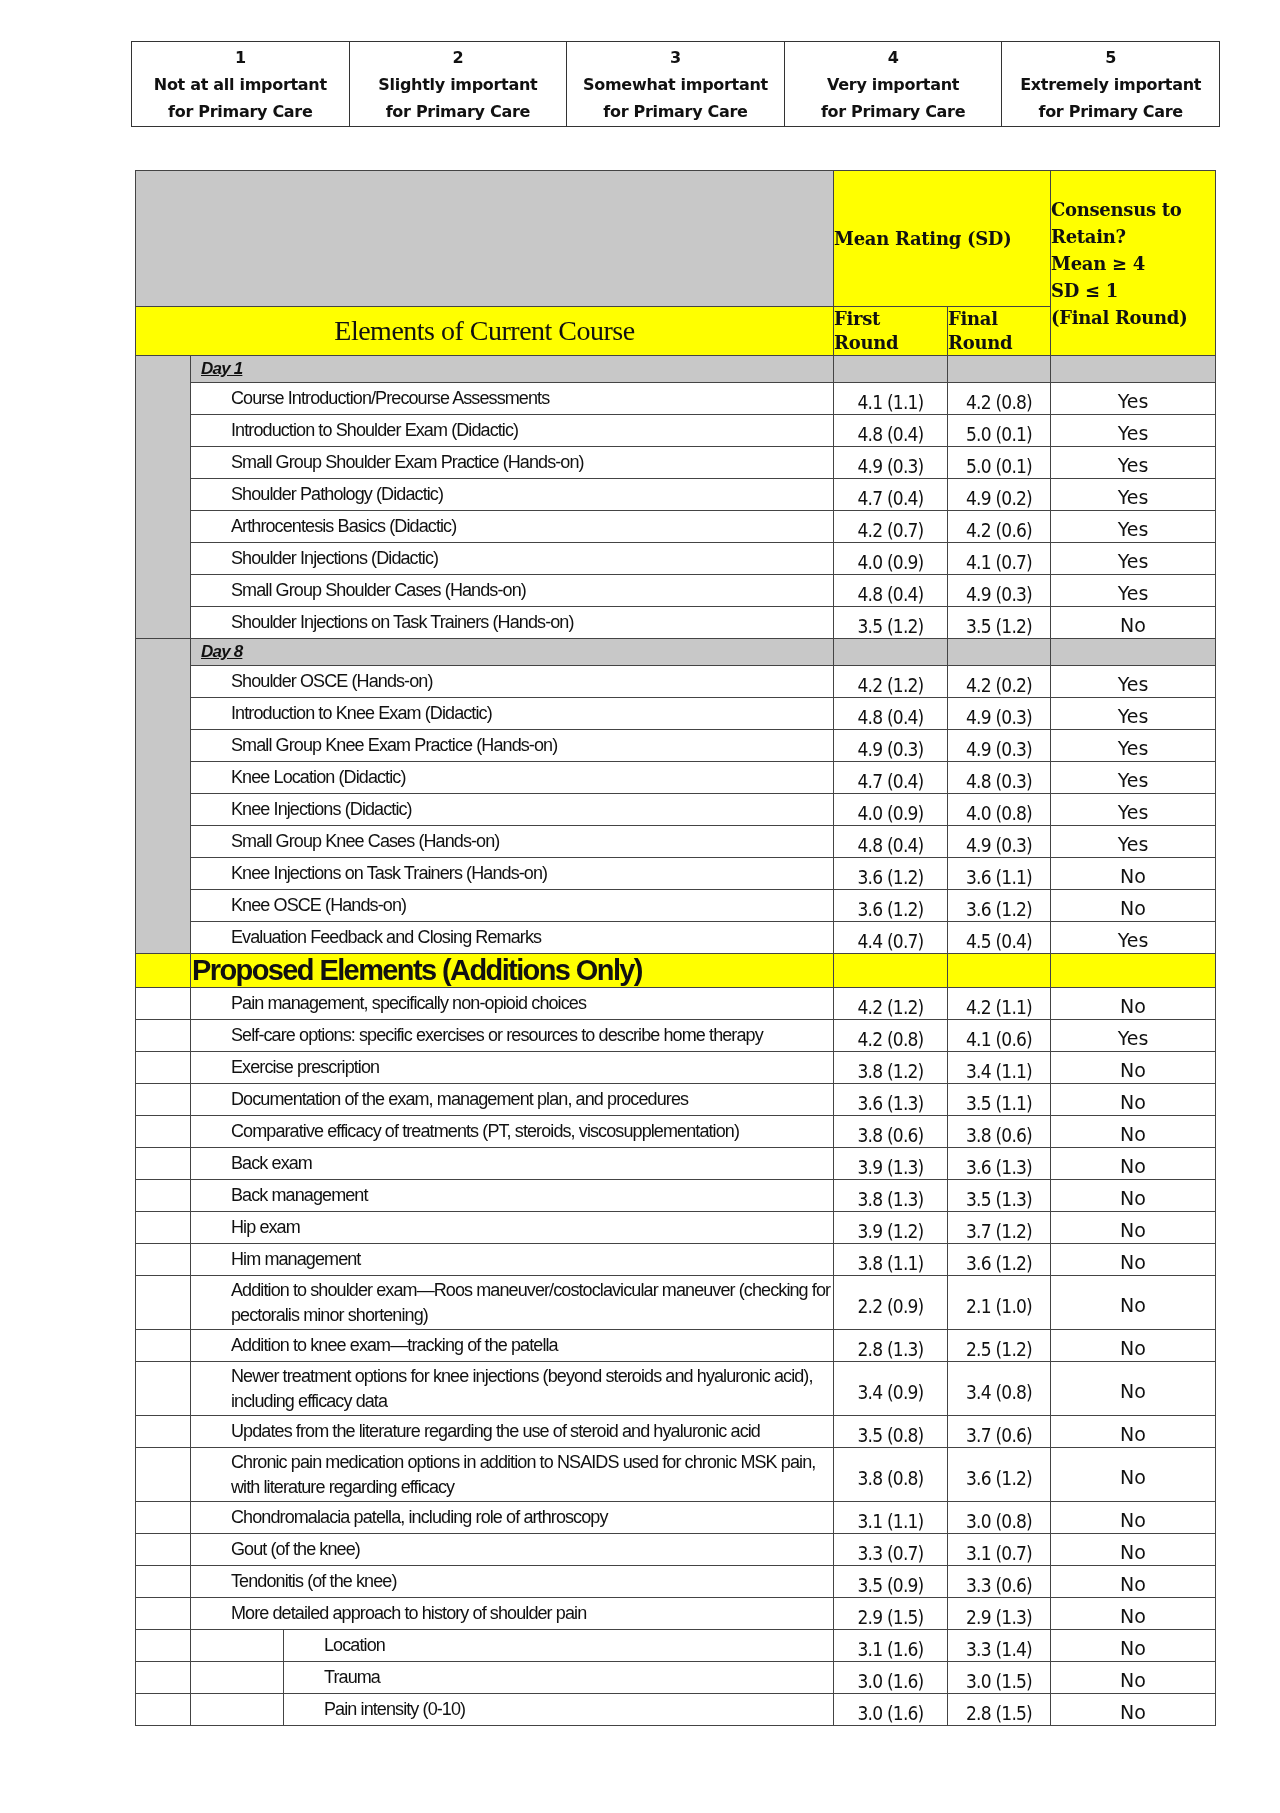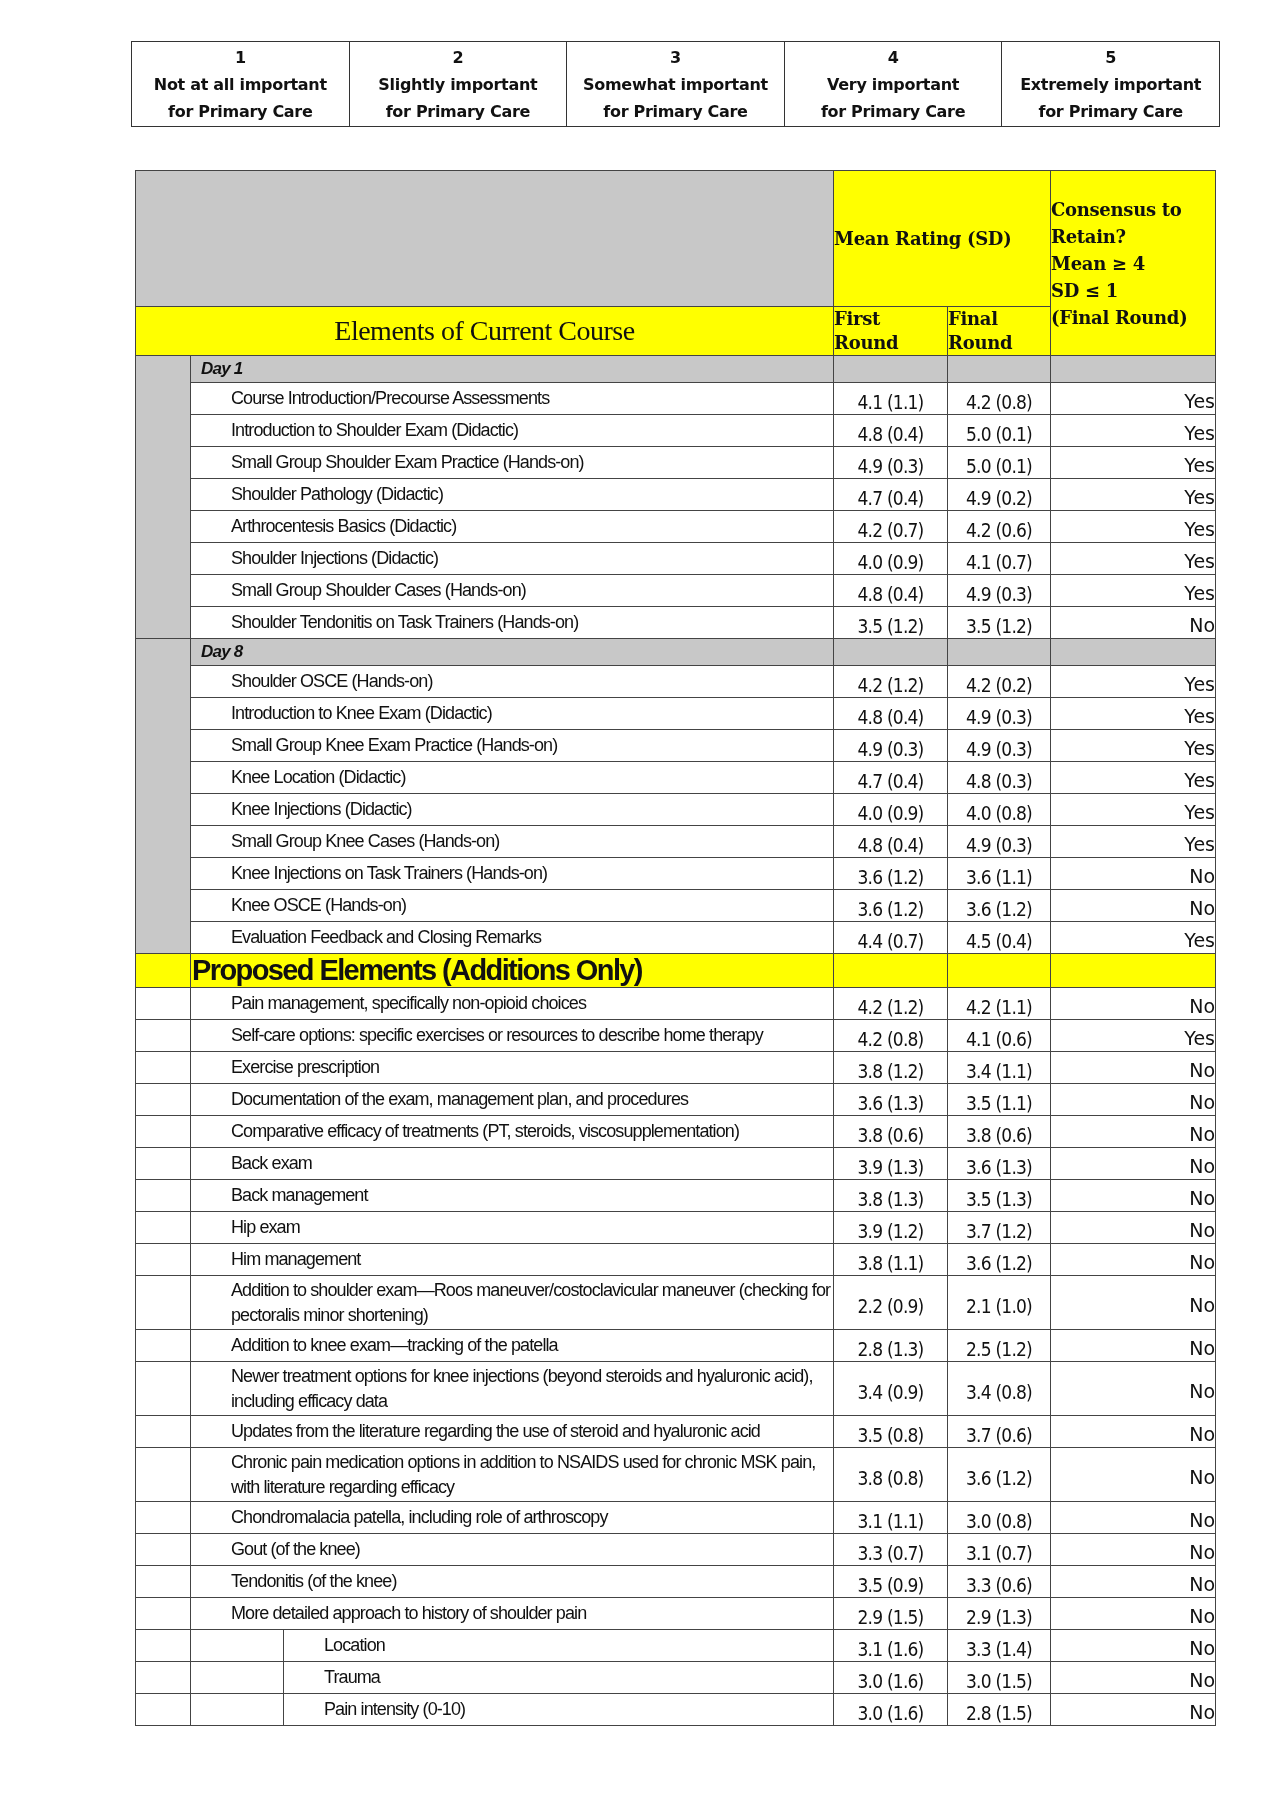--- a/index.html
+++ b/index.html
@@ -18,26 +18,26 @@
   .main col.c3 { width: 114px; }
   .main col.c4 { width: 103px; }
   .main col.c5 { width: 165px; }
 
   .gray { background: #c8c8c8; }
   .yellow { background: #ffff00; }
 
   .hdr-bold { font-family: "DejaVu Serif", serif; font-weight: bold; font-size: 18px; text-align: left; line-height: 27px; letter-spacing: -0.3px; }
   .title-course { font-family: "Liberation Serif", serif; font-size: 28px; text-align: center; letter-spacing: -0.5px; }
 
-  .day-label { font-family: "Liberation Sans", sans-serif; font-style: italic; font-weight: bold; font-size: 17px; padding-left: 10px !important; letter-spacing: -0.8px; transform-origin: left; }
+  .day-label { font-family: "Liberation Sans", sans-serif; font-style: italic; font-weight: bold; font-size: 17px; padding-left: 10px !important; letter-spacing: -0.8px; transform-origin: left; text-decoration: underline; }
   .proposed-label { font-family: "Liberation Sans", sans-serif; font-weight: bold; font-size: 29px; padding-left: 1px !important; letter-spacing: -1.6px; white-space: nowrap; }
 
   .desc { font-family: "Liberation Sans", sans-serif; font-size: 18px; padding-left: 40px !important; letter-spacing: -0.9px; line-height: 25px; white-space: normal; }
   .num { font-family: "DejaVu Sans Condensed", "DejaVu Sans", sans-serif; font-size: 19px; text-align: center; letter-spacing: -0.8px; padding-top: 6px !important; }
-  .yn { font-family: "DejaVu Sans", sans-serif; font-size: 19px; text-align: right; padding-top: 4px !important; }
+  .yn { font-family: "DejaVu Sans", sans-serif; font-size: 19px; text-align: center; padding-top: 4px !important; }
 
   tr.r1 { height: 32px; }
   tr.r2 { height: 54px; margin-top: 42px; }
   tr.dayrow { height: 27px; }
   tr.proprow { height: 26px; }
 </style>
 </head>
 <body>
 
 <table class="scale">
@@ -121,21 +121,21 @@
         <td class="num">4.1 (0.7)</td>
         <td class="yn">Yes</td>
       </tr>
       <tr class="r1">
         <td class="desc" colspan="2">Small Group Shoulder Cases (Hands-on)</td>
         <td class="num">4.8 (0.4)</td>
         <td class="num">4.9 (0.3)</td>
         <td class="yn">Yes</td>
       </tr>
       <tr class="r1">
-        <td class="desc" colspan="2">Shoulder Tendonitis on Task Trainers (Hands-on)</td>
+        <td class="desc" colspan="2">Shoulder Injections on Task Trainers (Hands-on)</td>
         <td class="num">3.5 (1.2)</td>
         <td class="num">3.5 (1.2)</td>
         <td class="yn">No</td>
       </tr>
       <tr class="dayrow">
         <td class="gray" rowspan="10"></td>
         <td class="gray day-label" colspan="2">Day 8</td>
         <td class="gray"></td>
         <td class="gray"></td>
         <td class="gray"></td>

